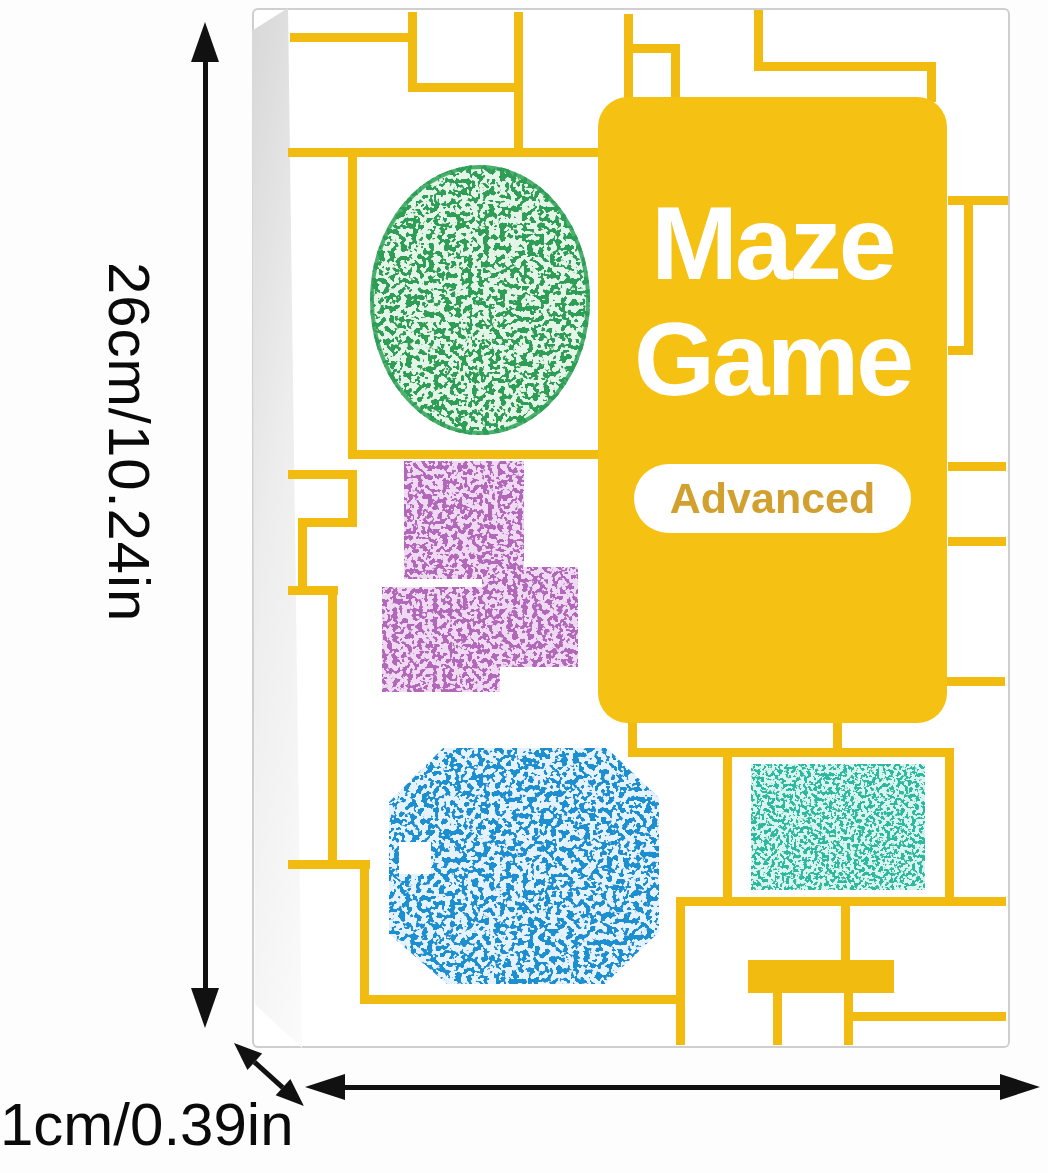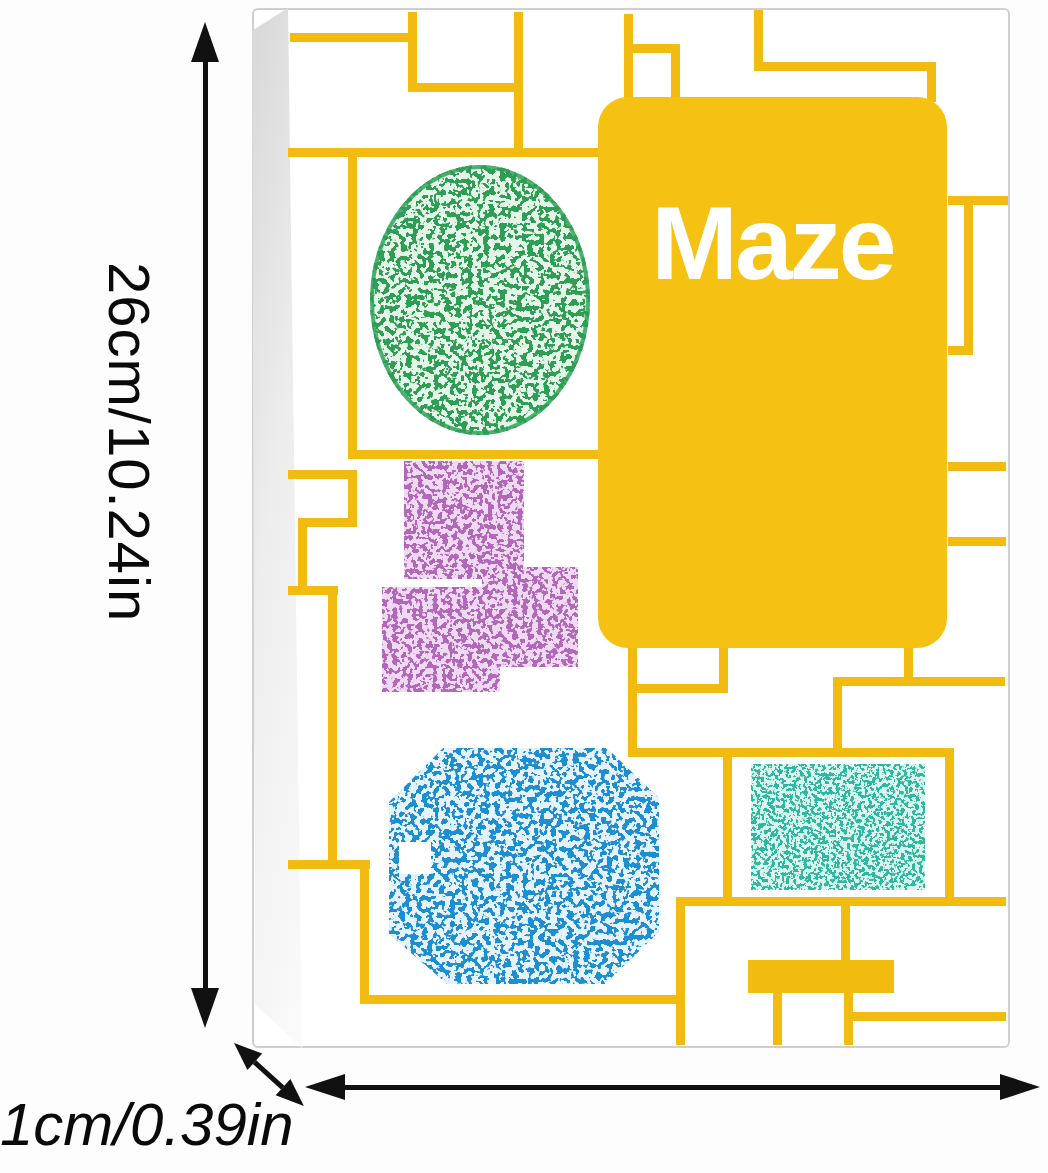--- a/index.html
+++ b/index.html
@@ -15,21 +15,21 @@
   }
   .left-face{
     position:absolute;left:252px;top:8px;width:50px;height:1040px;z-index:2;
     background:linear-gradient(100deg,#d7d7d7 0%,#ededed 45%,#fbfbfb 100%);
     clip-path:polygon(0 2.2%,72% 0,100% 100%,6% 95.8%);
   }
   
   .yl{position:absolute;background:#F2BB10;z-index:3;}
   
   .panel{
-    position:absolute;left:598px;top:97px;width:349px;height:551px;
+    position:absolute;left:598px;top:97px;width:349px;height:626px;
     background:#F5C113;border-radius:30px;z-index:5;
     display:flex;flex-direction:column;align-items:center;
   }
   .panel-title{
     margin-top:88px;text-align:center;color:#ffffff;font-weight:bold;
     font-size:104px;line-height:1.12;letter-spacing:-3px;
   }
   .badge{
     margin-top:46px;background:#ffffff;border-radius:40px;
     padding:10px 36px;font-size:43px;font-weight:bold;color:#D1A02E;
@@ -47,21 +47,21 @@
     position:absolute;left:234px;top:1030px;width:94px;height:26px;z-index:6;
     transform:rotate(42deg);transform-origin:0 50%;
     display:flex;align-items:center;
   }
   .diag-arrow .dtri-l{width:0;height:0;border-top:11px solid transparent;border-bottom:11px solid transparent;border-right:28px solid #111;}
   .diag-arrow .dline{flex:1;height:5px;background:#111;}
   .diag-arrow .dtri-r{width:0;height:0;border-top:11px solid transparent;border-bottom:11px solid transparent;border-left:28px solid #111;}
   
   .dim{position:absolute;color:#0a0a0a;z-index:7;white-space:nowrap;}
   .dim-height{left:96px;top:262px;writing-mode:vertical-rl;font-size:58px;letter-spacing:1px;}
-  .dim-depth{left:0px;top:1090px;font-size:60px;font-style:italic;}
+  .dim-depth{left:0px;top:1090px;font-size:60px;}
   .dim-width{left:348px;top:1100px;font-size:60px;}
 </style>
 </head>
 <body>
 
 <div id="stage">
 
   <div class="box"></div>
   <div class="left-face"></div>
 
@@ -180,21 +180,23 @@
             <feMergeNode in="s2"></feMergeNode>
           </feMerge>
       </filter>
     </defs>
     <rect x="1" y="1" width="174" height="126" fill="#D8F4EE" filter="url(#f-teal)"></rect>
   </svg>
 
   <div class="panel">
     <div class="panel-title">
       <div>Maze</div>
+      <div>Game</div>
     </div>
+    <div class="badge">Advanced</div>
   </div>
 
   <div>
     <div class="tri tri-up" style="left:191px;top:22px"></div>
     <div class="arrow-line" style="left:203px;top:58px;width:5px;height:932px"></div>
     <div class="tri tri-down" style="left:191px;top:988px"></div>
   </div>
   <div class="dim dim-height">26cm/10.24in</div>
 
   <div class="diag-arrow">

